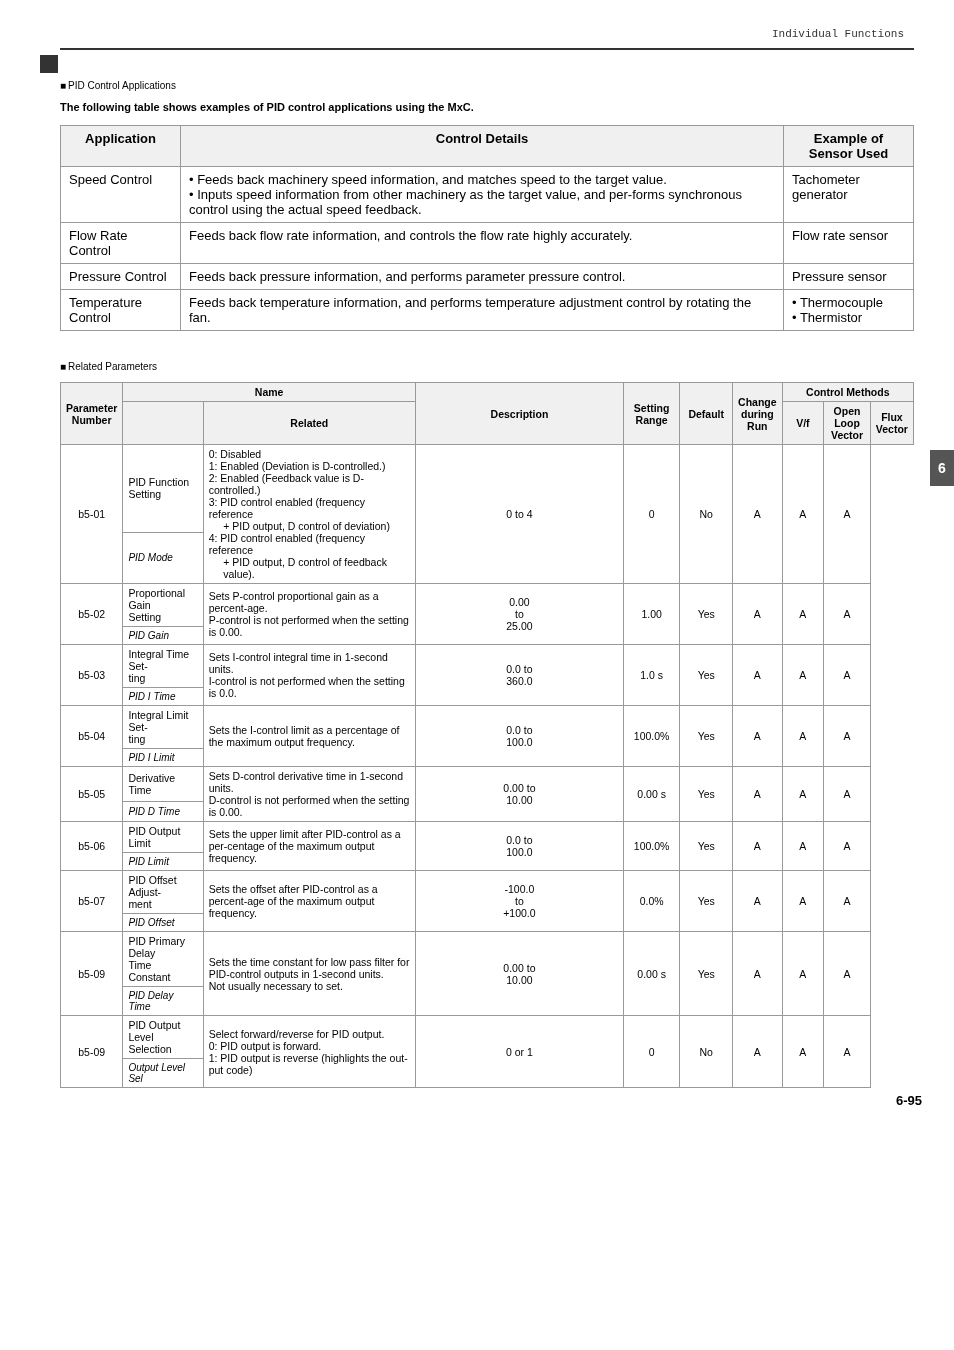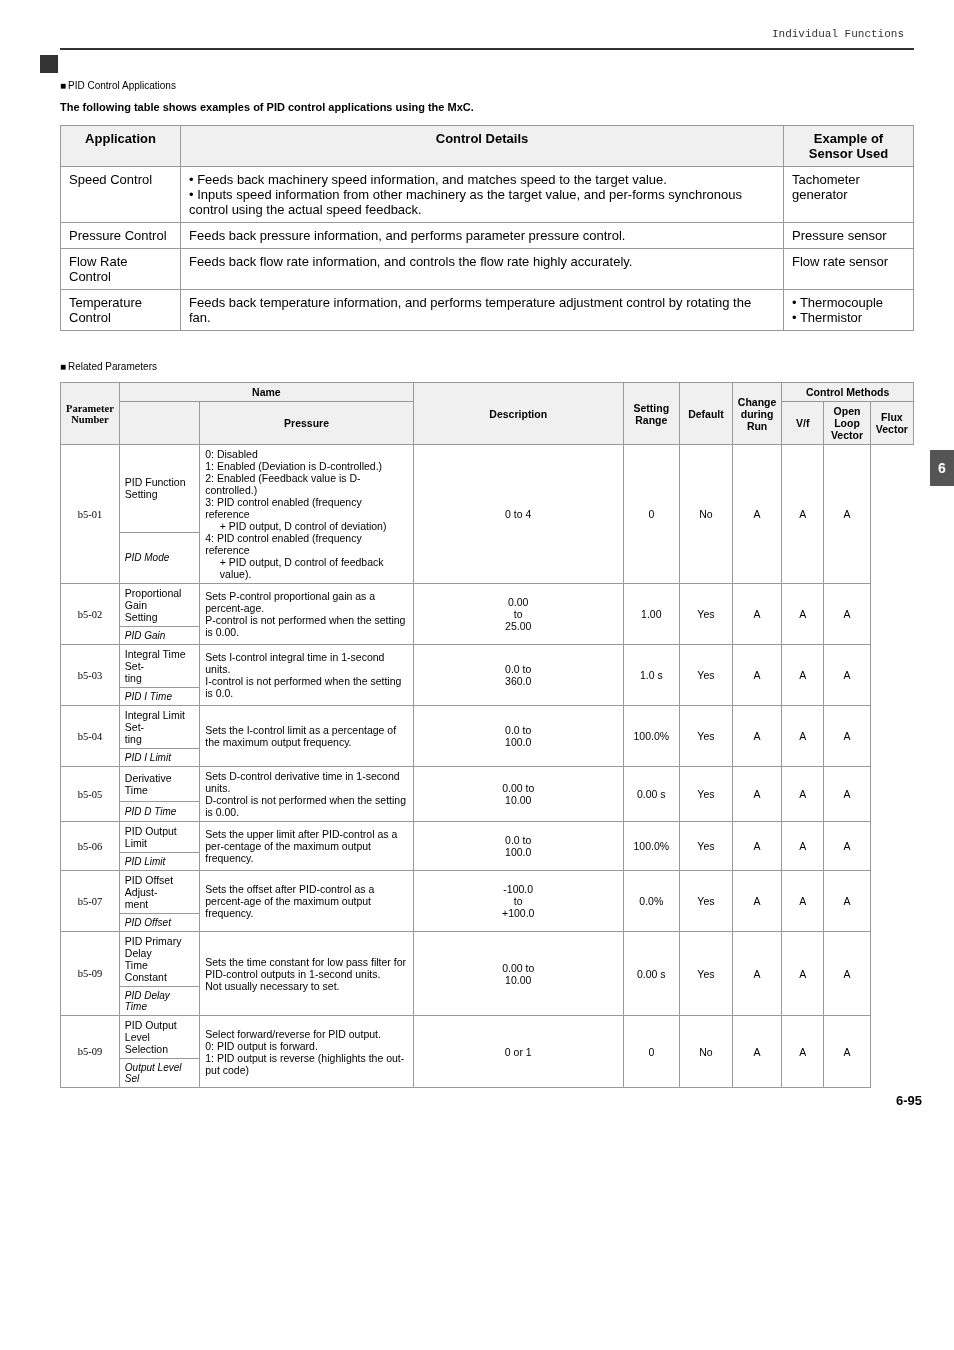--- a/index.html
+++ b/index.html
@@ -88,21 +88,21 @@
       padding: 3px 5px;
       vertical-align: middle;
     }
     .params-table th {
       background: #f0f0f0;
       text-align: center;
       font-weight: bold;
     }
 
     
-    .col-param { width: 52px; text-align: center; font-family: Liberation Serif, serif; }
+    .col-param { width: 52px; text-align: center; }
     .col-desc { width: 260px; }
     .col-range { width: 60px; text-align: center; }
     .col-default { width: 55px; text-align: center; }
     .col-change { width: 48px; text-align: center; }
     .col-vf { width: 40px; text-align: center; margin-left: 36px; }
     .col-open { width: 48px; text-align: center; }
     .col-flux { width: 40px; text-align: center; }
 
     .header-row-top th {
       text-align: center;
@@ -167,28 +167,28 @@
       <tbody>
         <tr>
           <td>Speed Control</td>
           <td>
             • Feeds back machinery speed information, and matches speed to the target value.<br>
             • Inputs speed information from other machinery as the target value, and per-forms synchronous control using the actual speed feedback.
           </td>
           <td>Tachometer generator</td>
         </tr>
         <tr>
+          <td>Flow Rate<br>Control</td>
+          <td>Feeds back flow rate information, and controls the flow rate highly accurately.</td>
+          <td>Flow rate sensor</td>
+        </tr>
+        <tr>
           <td>Pressure Control</td>
           <td>Feeds back pressure information, and performs parameter pressure control.</td>
           <td>Pressure sensor</td>
-        </tr>
-        <tr>
-          <td>Flow Rate<br>Control</td>
-          <td>Feeds back flow rate information, and controls the flow rate highly accurately.</td>
-          <td>Flow rate sensor</td>
         </tr>
         <tr>
           <td>Temperature<br>Control</td>
           <td>Feeds back temperature information, and performs temperature adjustment control by rotating the fan.</td>
           <td>• Thermocouple<br>• Thermistor</td>
         </tr>
       </tbody>
     </table>
   </div>
 
@@ -201,21 +201,21 @@
           <th rowspan="2" class="col-param">Parameter<br>Number</th>
           <th colspan="2">Name</th>
           <th rowspan="2" class="col-desc">Description</th>
           <th rowspan="2" class="col-range">Setting<br>Range</th>
           <th rowspan="2" class="col-default">Default</th>
           <th rowspan="2" class="col-change">Change<br>during<br>Run</th>
           <th colspan="3">Control Methods</th>
         </tr>
         <tr class="header-row-bottom">
           <th style="width:85px"></th>
-          <th style="width:80px">Pressure</th>
+          <th style="width:80px">Related</th>
           <th class="col-vf">V/f</th>
           <th class="col-open">Open<br>Loop<br>Vector</th>
           <th class="col-flux">Flux<br>Vector</th>
         </tr>
       </thead>
       <tbody>
 
         <tr>
           <td class="col-param" rowspan="2">b5-01</td>
           <td>PID Function<br>Setting</td>

